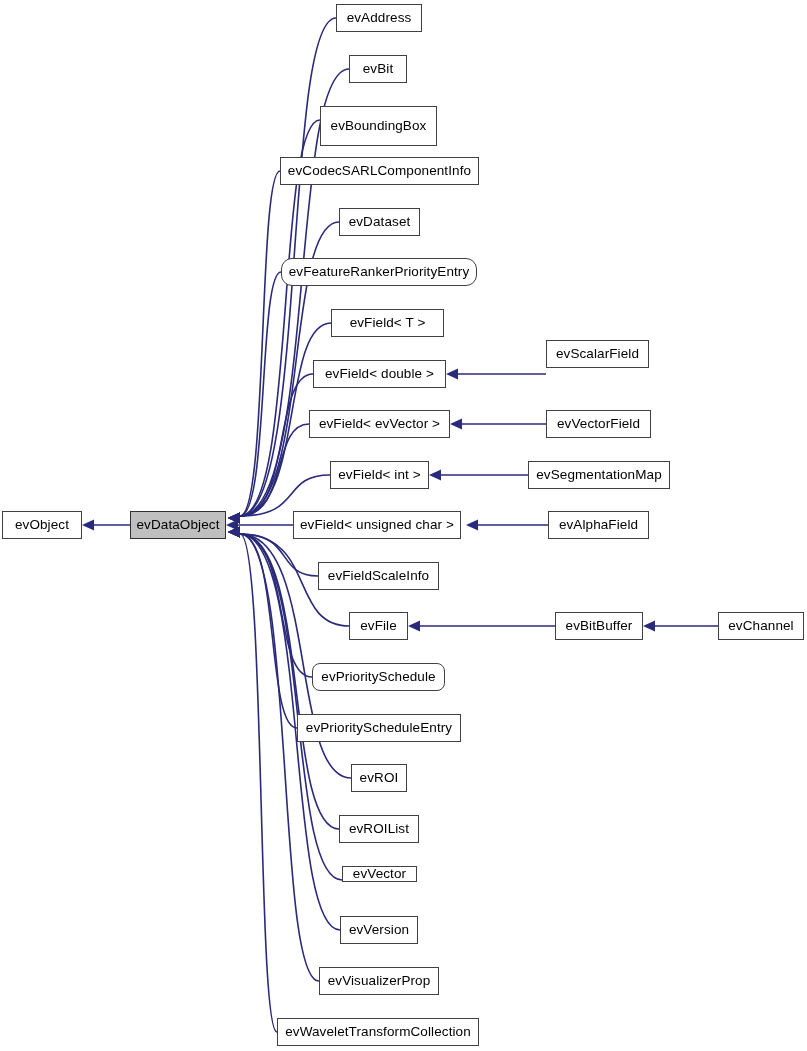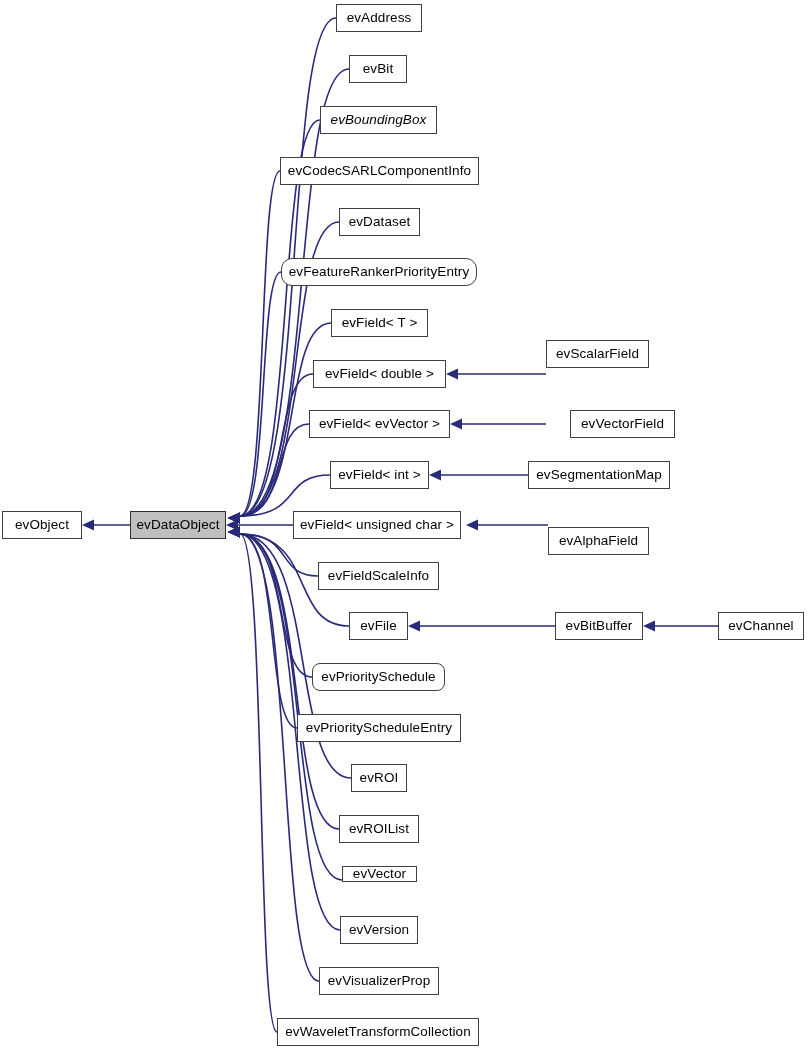--- a/index.html
+++ b/index.html
@@ -117,33 +117,33 @@
     </div>
     <div class="node root" style="left: 130px; top: 511px; width: 96px; height: 28px;">
       <span class="node-label">evDataObject</span>
     </div>
     <div class="node" style="left: 336px; top: 4px; width: 86px; height: 28px;">
       <span class="node-label">evAddress</span>
     </div>
     <div class="node" style="left: 349px; top: 55px; width: 58px; height: 28px;">
       <span class="node-label">evBit</span>
     </div>
-    <div class="node" style="left: 320px; top: 106px; width: 117px; height: 28px; font-style: italic;">
+    <div class="node" style="left: 320px; top: 106px; width: 117px; height: 40px;">
       <span class="node-label">evBoundingBox</span>
     </div>
     <div class="node" style="left: 280px; top: 157px; width: 199px; height: 28px;">
       <span class="node-label">evCodecSARLComponentInfo</span>
     </div>
     <div class="node" style="left: 339px; top: 208px; width: 81px; height: 28px;">
       <span class="node-label">evDataset</span>
     </div>
     <div class="node" style="left: 281px; top: 258px; width: 196px; height: 28px; border-radius: 11px;">
       <span class="node-label">evFeatureRankerPriorityEntry</span>
     </div>
-    <div class="node" style="left: 331px; top: 309px; width: 97px; height: 28px;">
+    <div class="node" style="left: 331px; top: 309px; width: 113px; height: 28px;">
       <span class="node-label">evField&lt; T &gt;</span>
     </div>
     <div class="node" style="left: 313px; top: 360px; width: 133px; height: 28px;">
       <span class="node-label">evField&lt; double &gt;</span>
     </div>
     <div class="node" style="left: 309px; top: 410px; width: 141px; height: 28px;">
       <span class="node-label">evField&lt; evVector &gt;</span>
     </div>
     <div class="node" style="left: 330px; top: 461px; width: 99px; height: 28px;">
       <span class="node-label">evField&lt; int &gt;</span>
@@ -177,27 +177,27 @@
     </div>
     <div class="node" style="left: 319px; top: 967px; width: 120px; height: 28px;">
       <span class="node-label">evVisualizerProp</span>
     </div>
     <div class="node" style="left: 277px; top: 1018px; width: 202px; height: 28px;">
       <span class="node-label">evWaveletTransformCollection</span>
     </div>
     <div class="node" style="left: 546px; top: 340px; width: 103px; height: 28px;">
       <span class="node-label">evScalarField</span>
     </div>
-    <div class="node" style="left: 546px; top: 410px; width: 105px; height: 28px; margin-left: 24px;">
+    <div class="node" style="left: 546px; top: 410px; width: 105px; height: 28px;">
       <span class="node-label">evVectorField</span>
     </div>
     <div class="node" style="left: 528px; top: 461px; width: 142px; height: 28px;">
       <span class="node-label">evSegmentationMap</span>
     </div>
-    <div class="node" style="left: 548px; top: 511px; width: 101px; height: 28px; margin-top: 16px;">
+    <div class="node" style="left: 548px; top: 511px; width: 101px; height: 28px;">
       <span class="node-label">evAlphaField</span>
     </div>
     <div class="node" style="left: 555px; top: 612px; width: 88px; height: 28px;">
       <span class="node-label">evBitBuffer</span>
     </div>
     <div class="node" style="left: 718px; top: 612px; width: 86px; height: 28px;">
       <span class="node-label">evChannel</span>
     </div>
   </div>
 

